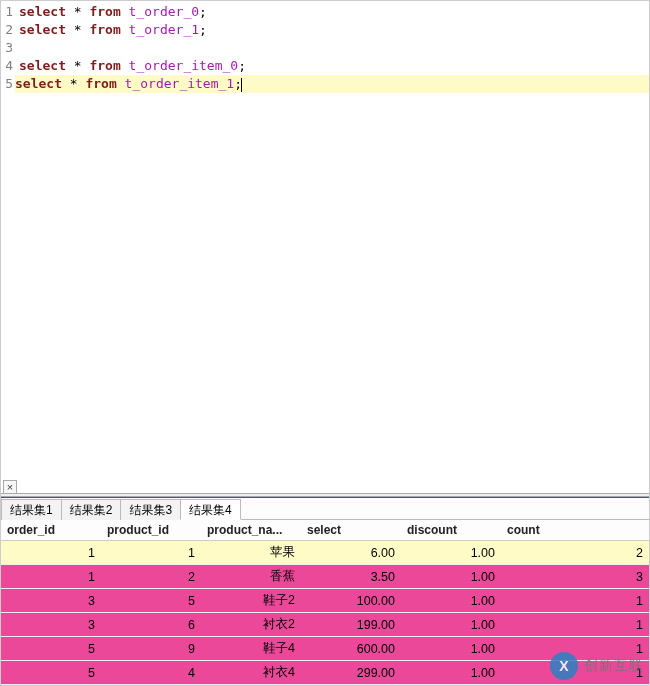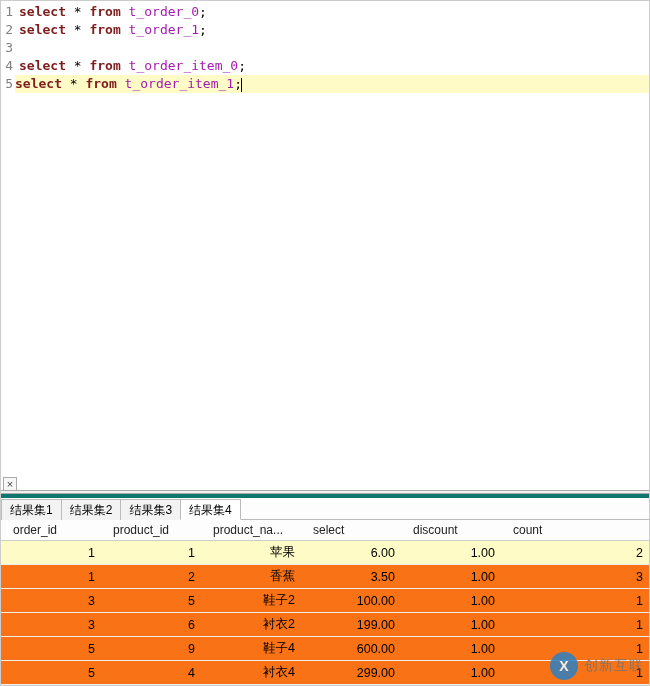--- a/index.html
+++ b/index.html
@@ -12,26 +12,26 @@
   .code-line { height: 18px; }
   .code-line.hl { background: #fffbc7; margin-left: -4px; padding-right: 4px; }
   .kw { color: #7f1d1d; font-weight: bold; }
   .ident { color: #a21caf; }
   .punct { color: #000; }
   .caret { display: inline-block; width: 1px; height: 14px; background: #000; vertical-align: middle; margin-left: -1px; }
 
   .divider { height: 4px; background: #f0f0f0; border-top: 1px solid #aaa; border-bottom: 1px solid #aaa; position: relative; }
   .divider .close { position: absolute; left: 2px; top: -14px; width: 14px; height: 14px; font-size: 11px; color: #444; background: #f7f7f7; border: 1px solid #aaa; text-align: center; line-height: 12px; cursor: pointer; }
 
-  .results { flex: 0 0 auto; border-top: 4px solid #0f766e; background: #f97316; }
+  .results { flex: 0 0 auto; border-top: 1px solid #0f766e; background: #ec4899; }
   .tabs { display: flex; border-bottom: 1px solid #bbb; background: #fdfdfd; height: 22px; }
   .tab { padding: 2px 8px; border: 1px solid #bbb; border-bottom: none; margin-right: -1px; background: #f3f3f3; font-size: 12px; cursor: pointer; position: relative; top: 1px; }
   .tab.active { background: #fff; border-bottom: 1px solid #fff; }
   table.grid { border-collapse: collapse; width: 100%; table-layout: fixed; }
-  table.grid th { text-align: left; font-weight: normal; font-size: 12px; padding: 3px 12px; border-bottom: 1px solid #ccc; color: #222; background: #fdfdfd; }
+  table.grid th { text-align: left; font-weight: bold; font-size: 12px; padding: 3px 6px; border-bottom: 1px solid #ccc; color: #222; background: #fdfdfd; }
   table.grid td { font-size: 12.5px; padding: 3px 6px; border-bottom: 1px solid #eee; }
   table.grid td.num { text-align: right; }
   table.grid td.txt { text-align: right; }
   table.grid tr.sel td { background: #fffbc7; }
   .c-order { width: 100px; } .c-pid { width:100px; } .c-name { width:100px; } .c-price { width:100px; } .c-disc { width:100px; } .c-cnt { width: auto; }
 
   .watermark { position: absolute; right: 6px; bottom: 6px; display: flex; align-items: center; gap: 6px; opacity: 0.85; pointer-events:none; }
   .watermark .logo { width: 28px; height: 28px; border-radius: 50%; background: #2c80c3; display: flex; align-items: center; justify-content: center; color: #fff; font-weight: bold; font-size: 14px; font-family: Arial; }
   .watermark .txt { font-size: 14px; color: #737373; letter-spacing: 1px; }
 </style>

